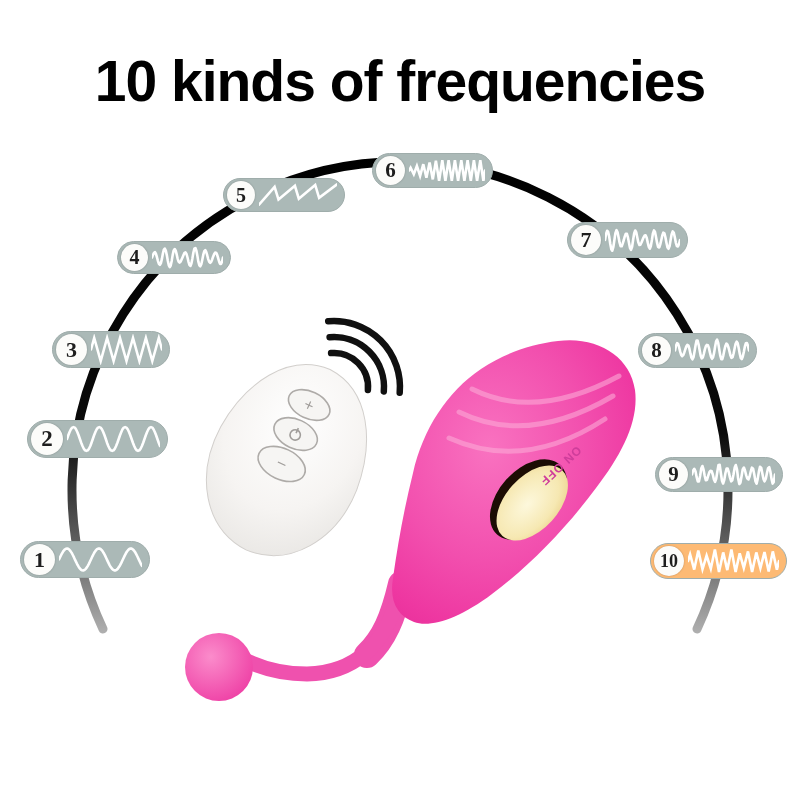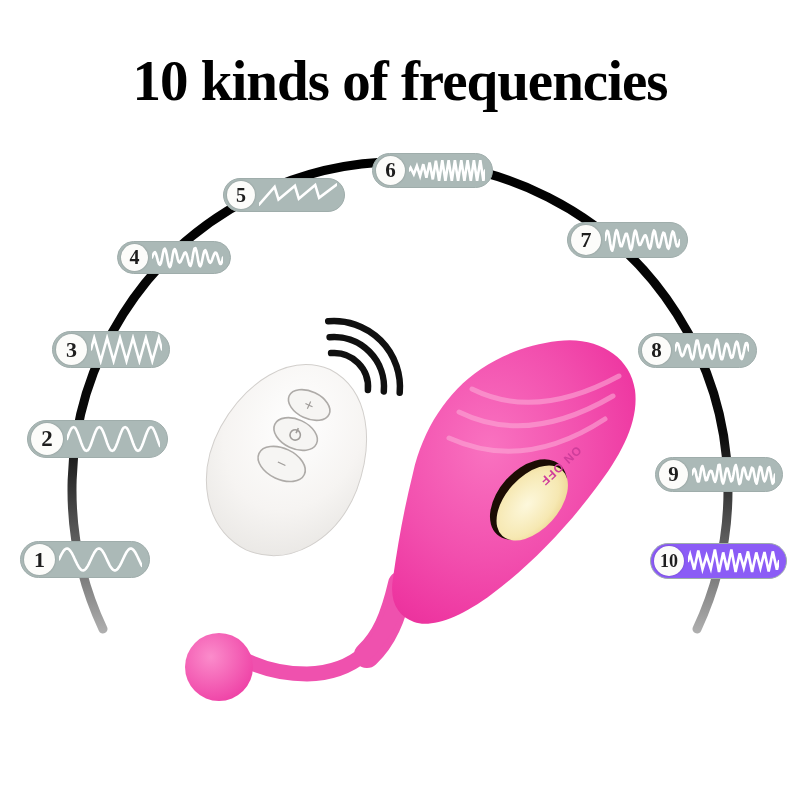--- a/index.html
+++ b/index.html
@@ -1,19 +1,19 @@
 <!DOCTYPE html>
 <html><head>
 <meta charset="utf-8">
 <style>
   html,body{margin:0;padding:0;background:#fff;}
   .stage{position:relative;width:800px;height:800px;background:#ffffff;overflow:hidden;
          font-family:"Liberation Sans",sans-serif;}
   .title{position:absolute;top:50px;left:0;right:0;margin:0;text-align:center;
-         font-size:57px;line-height:62px;font-weight:700;letter-spacing:-1px;color:#000;font-family:Liberation Serif, serif;}
+         font-size:57px;line-height:62px;font-weight:700;letter-spacing:-1px;color:#000;}
   .scene{position:absolute;left:0;top:0;width:800px;height:800px;}
   .badge{position:absolute;display:flex;align-items:center;background:#abb9b7;
          border:1px solid #9fadab;border-radius:999px;box-sizing:border-box;padding-left:3px;}
   .badge .num{display:flex;align-items:center;justify-content:center;background:#fcfcfa;
          border-radius:50%;font-family:"Liberation Serif",serif;font-weight:700;color:#1e1e1e;
          box-shadow:0 0 2px rgba(0,0,0,.25);}
   .badge svg{display:block;margin-left:4px;}
 </style>
 </head>
 <body>
@@ -147,20 +147,20 @@
         <svg width="74" height="29" viewBox="0 0 74 29">
           <polyline points="0.0,14.5 1.0,9.7 2.1,7.2 3.1,7.8 4.1,11.1 5.1,15.4 6.2,18.9 7.2,20.2 8.2,19.2 9.3,16.4 10.3,13.3 11.3,10.5 12.3,8.8 13.4,9.5 14.4,12.7 15.4,17.4 16.4,21.6 17.5,23.3 18.5,21.2 19.5,15.8 20.6,9.1 21.6,4.5 22.6,4.5 23.6,8.6 24.7,14.5 25.7,19.8 26.7,22.4 27.8,21.5 28.8,18.0 29.8,13.6 30.8,10.3 31.9,8.9 32.9,9.2 33.9,11.9 34.9,16.4 36.0,20.7 37.0,22.8 38.0,21.5 39.1,16.9 40.1,10.7 41.1,5.4 42.1,3.6 43.2,6.9 44.2,13.2 45.2,19.4 46.3,23.1 47.3,23.1 48.3,19.6 49.3,14.5 50.4,9.9 51.4,7.6 52.4,8.4 53.4,11.2 54.5,15.4 55.5,19.6 56.5,21.9 57.6,21.2 58.6,17.5 59.6,12.4 60.6,7.8 61.7,5.7 62.7,7.3 63.7,12.1 64.8,17.9 65.8,22.1 66.8,23.1 67.8,20.5 68.9,15.6 69.9,10.4 70.9,7.2 71.9,7.0 73.0,9.9 74.0,14.5" fill="none" stroke="#ffffff" stroke-width="2.6" stroke-linecap="round" stroke-linejoin="round"></polyline>
         </svg>
       </div>
       <div class="badge" style="left: 655px; top: 457px; width: 128px; height: 35px; background: rgb(171, 185, 183);">
         <span class="num" style="width: 29px; height: 29px; min-width: 29px; font-size: 21px;">9</span>
         <svg width="83" height="29" viewBox="0 0 83 29">
           <polyline points="0.0,14.5 1.2,10.5 2.3,8.8 3.5,11.3 4.6,16.9 5.8,21.5 6.9,21.5 8.1,16.0 9.2,8.6 10.4,6.0 11.5,9.5 12.7,15.7 13.8,20.1 15.0,19.9 16.1,16.2 17.3,12.3 18.4,10.9 19.6,11.0 20.8,14.5 21.9,19.4 23.1,21.8 24.2,18.7 25.4,11.3 26.5,5.0 27.7,4.9 28.8,12.7 30.0,20.7 31.1,23.5 32.3,19.8 33.4,13.2 34.6,8.5 35.7,8.6 36.9,12.6 38.0,17.6 39.2,21.3 40.3,20.3 41.5,14.5 42.7,7.6 43.8,5.0 45.0,9.3 46.1,18.3 47.3,24.1 48.4,22.7 49.6,16.0 50.7,9.5 51.9,7.5 53.0,10.5 54.2,15.4 55.3,18.5 56.5,19.4 57.6,16.5 58.8,11.3 59.9,7.7 61.1,8.8 62.3,14.5 63.4,21.1 64.6,23.6 65.7,18.9 66.9,11.6 68.0,6.8 69.2,7.7 70.3,13.2 71.5,19.1 72.6,21.3 73.8,18.7 74.9,13.3 76.1,8.1 77.2,7.1 78.4,11.7 79.5,18.9 80.7,23.6 81.8,21.9 83.0,14.5" fill="none" stroke="#ffffff" stroke-width="2.6" stroke-linecap="round" stroke-linejoin="round"></polyline>
         </svg>
       </div>
-      <div class="badge" style="left: 650px; top: 543px; width: 137px; height: 36px; background: #8b5cf6;">
+      <div class="badge" style="left: 650px; top: 543px; width: 137px; height: 36px; background: #fdba74;">
         <span class="num" style="width: 30px; height: 30px; min-width: 30px; font-size: 18px;">10</span>
         <svg width="91" height="30" viewBox="0 0 91 30">
           <polyline points="0.0,15.0 2.1,8.3 6.2,23.6 10.3,4.6 14.5,23.1 18.6,9.6 22.8,22.7 26.9,3.6 31.0,25.9 35.2,6.4 39.3,24.1 43.4,3.6 47.6,25.9 51.7,7.3 55.8,21.9 60.0,5.4 64.1,25.9 68.3,6.4 72.4,22.1 76.5,6.1 80.7,25.5 84.8,5.4 88.9,23.7 91.0,15.0" fill="none" stroke="#ffffff" stroke-width="2.6" stroke-linecap="round" stroke-linejoin="miter"></polyline>
         </svg>
       </div>
     </div>
 </div>
 
 </body></html>

